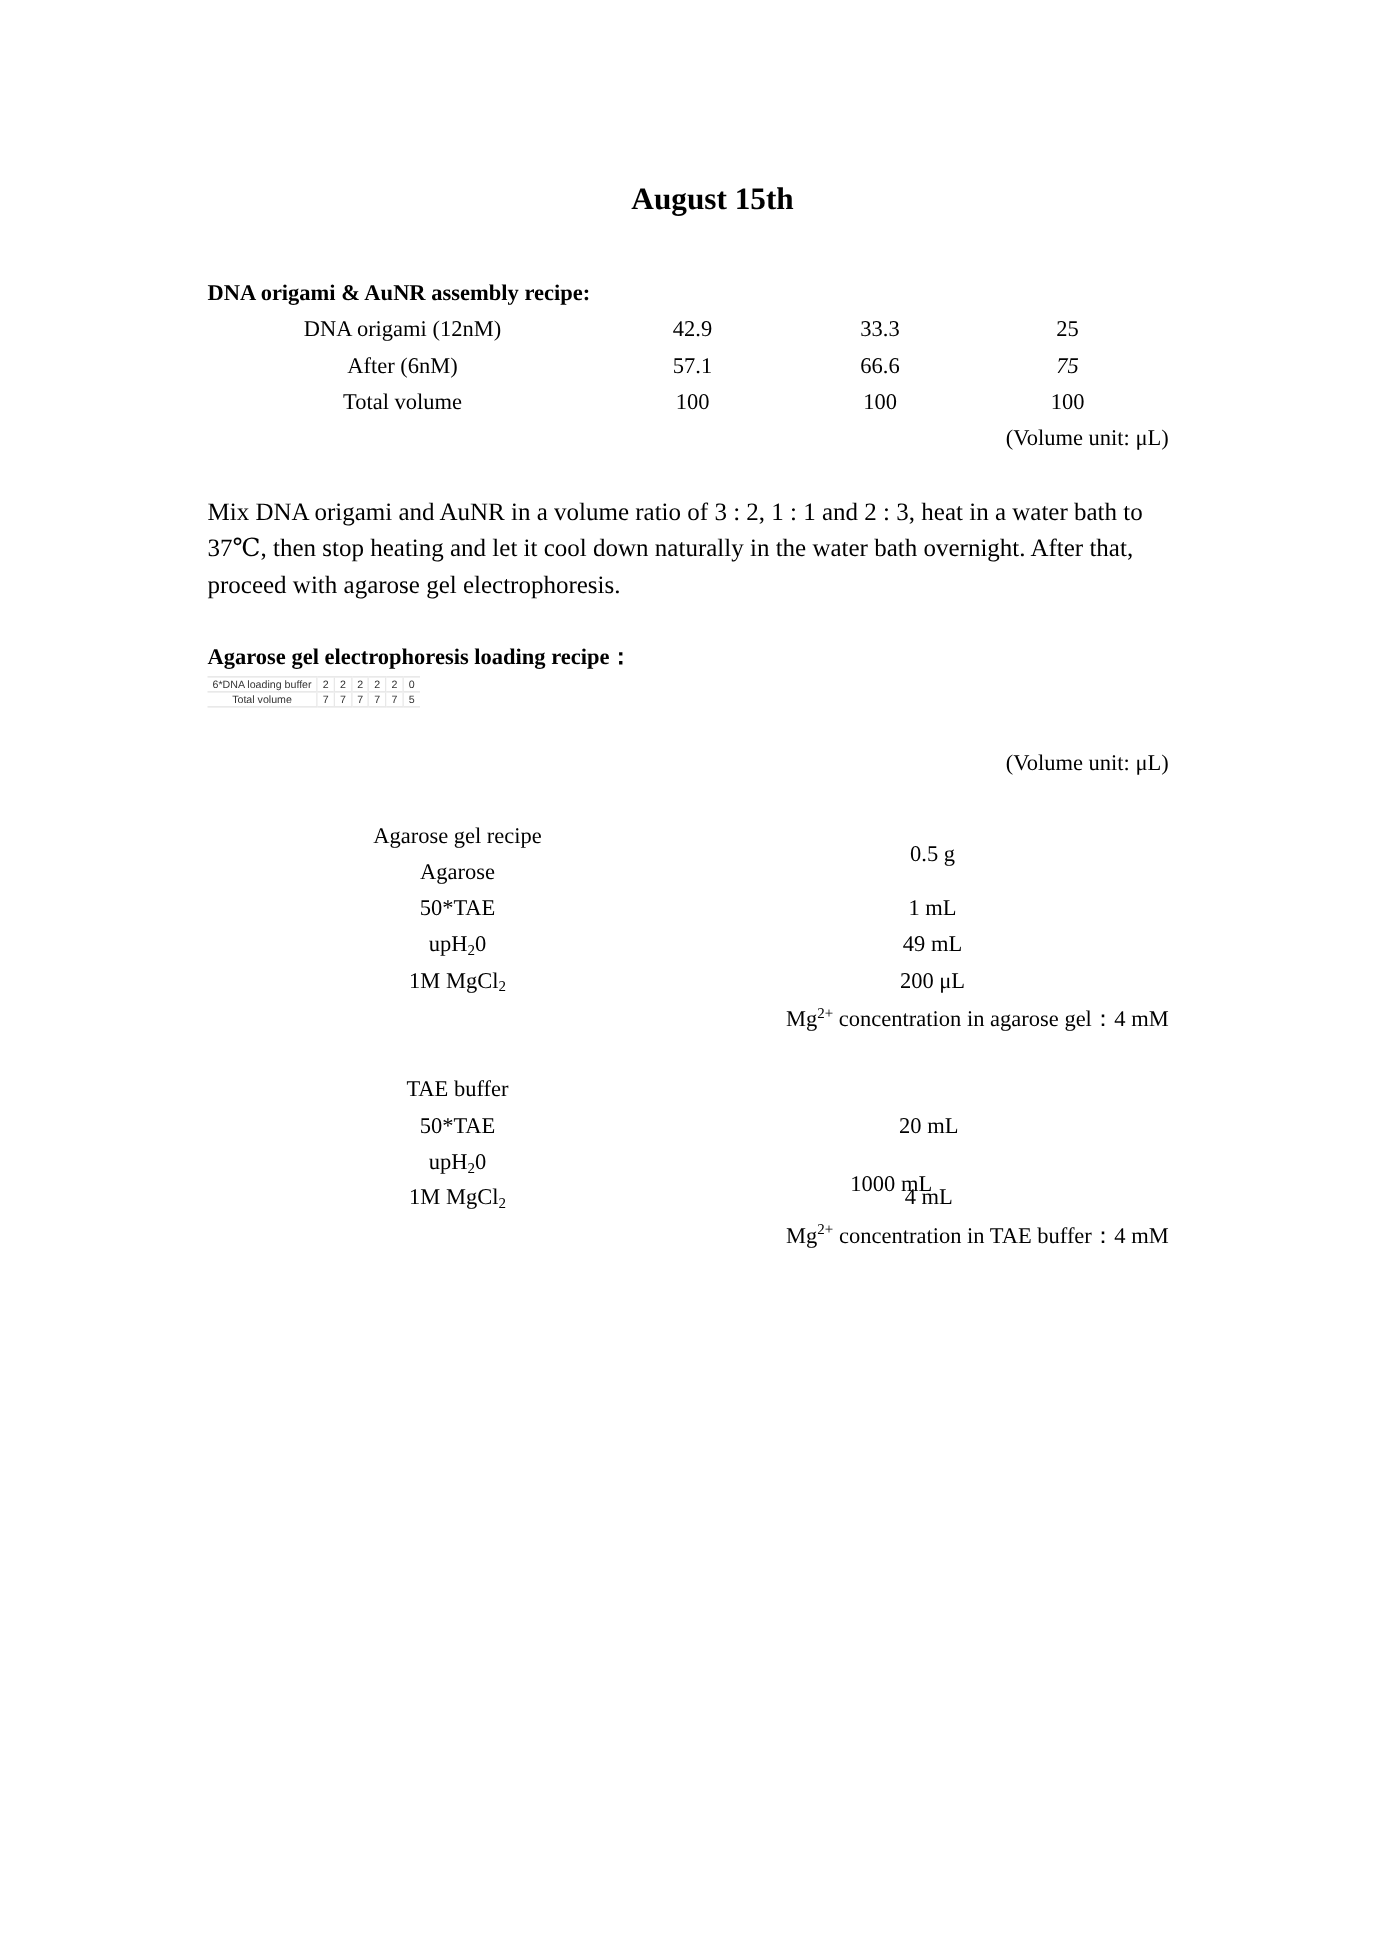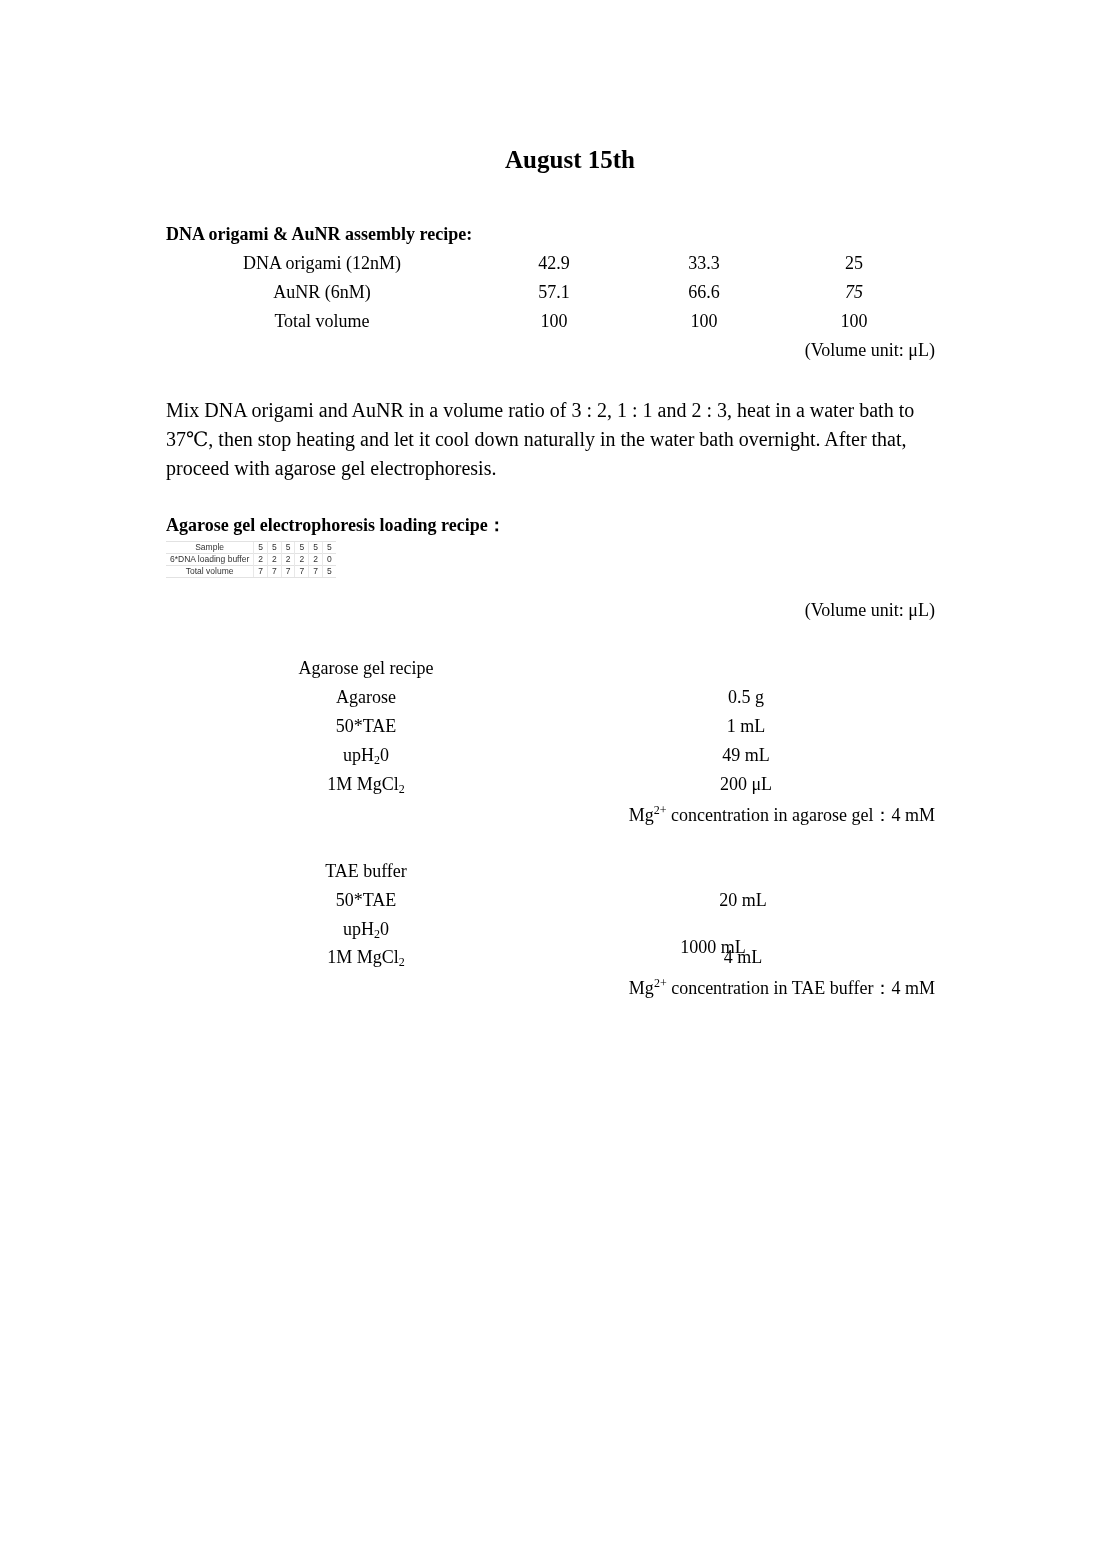--- a/index.html
+++ b/index.html
@@ -23,47 +23,38 @@
 
 <div class="abs title">August 15th</div>
 
 <div class="abs h2" style="left:166px; top:224px;font-family:Liberation Serif, serif;">DNA origami &amp; AuNR assembly recipe:</div>
 
 <div class="abs t c" style="left:212px; width:220px; top:253px;">DNA origami (12nM)</div>
 <div class="abs t c" style="left:504px; width:100px; top:253px;">42.9</div>
 <div class="abs t c" style="left:654px; width:100px; top:253px;font-family:Liberation Serif, serif;">33.3</div>
 <div class="abs t c" style="left:804px; width:100px; top:253px;">25</div>
 
-<div class="abs t c" style="left:212px; width:220px; top:282px;">AuNR (6nM)</div>
+<div class="abs t c" style="left:212px; width:220px; top:282px;">After (6nM)</div>
 <div class="abs t c" style="left:504px; width:100px; top:282px;">57.1</div>
 <div class="abs t c" style="left:654px; width:100px; top:282px;">66.6</div>
 <div class="abs t c" style="left:804px; width:100px; top:282px;font-style:italic;">75</div>
 
 <div class="abs t c" style="left:212px; width:220px; top:311px;">Total volume</div>
 <div class="abs t c" style="left:504px; width:100px; top:311px;">100</div>
 <div class="abs t c" style="left:654px; width:100px; top:311px;">100</div>
 <div class="abs t c" style="left:804px; width:100px; top:311px;">100</div>
 
 <div class="abs t" style="right:167px; top:340px;">(Volume unit: μL)</div>
 
 <div class="abs para">Mix DNA origami and AuNR in a volume ratio of 3 : 2, 1 : 1 and 2 : 3, heat in a water bath to 37℃, then stop heating and let it cool down naturally in the water bath overnight. After that, proceed with agarose gel electrophoresis.</div>
 
 <div class="abs h2" style="left:166px; top:513px;">Agarose gel electrophoresis loading recipe：</div>
 
 <table class="sheet">
   <tbody>
-  <tr>
-    <td>Sample</td>
-    <td>5</td>
-    <td>5</td>
-    <td>5</td>
-    <td>5</td>
-    <td>5</td>
-    <td>5</td>
-  </tr>
   <tr>
     <td>6*DNA loading buffer</td>
     <td>2</td>
     <td>2</td>
     <td>2</td>
     <td>2</td>
     <td>2</td>
     <td>0</td>
   </tr>
   <tr>
@@ -76,21 +67,21 @@
     <td>5</td>
   </tr>
 </tbody>
   </table>
 
 <div class="abs t" style="right:167px; top:600px;">(Volume unit: μL)</div>
 
 <div class="abs t c" style="left:266px; width:200px; top:658px;">Agarose gel recipe</div>
 
 <div class="abs t c" style="left:266px; width:200px; top:687px;">Agarose</div>
-<div class="abs t c" style="left:646px; width:200px; top:687px;">0.5 g</div>
+<div class="abs t c" style="left:646px; width:200px; top:673px;">0.5 g</div>
 
 <div class="abs t c" style="left:266px; width:200px; top:716px;">50*TAE</div>
 <div class="abs t c" style="left:646px; width:200px; top:716px;">1 mL</div>
 
 <div class="abs t c" style="left:266px; width:200px; top:745px;"><span>upH</span><sub>2</sub><span>0</span></div>
 <div class="abs t c" style="left:646px; width:200px; top:745px;">49 mL</div>
 
 <div class="abs t c" style="left:266px; width:200px; top:774px;"><span>1M MgCl</span><sub>2</sub></div>
 <div class="abs t c" style="left:646px; width:200px; top:774px;">200 μL</div>
 

